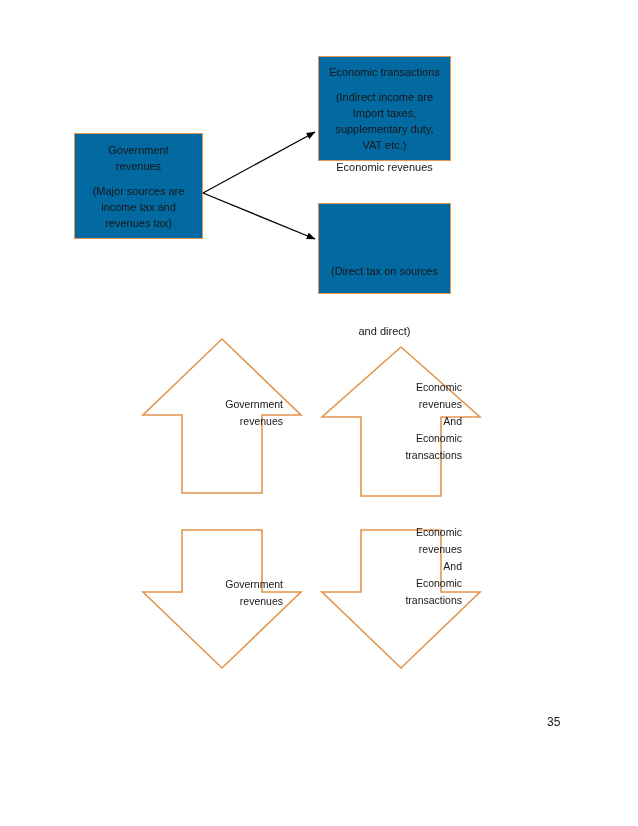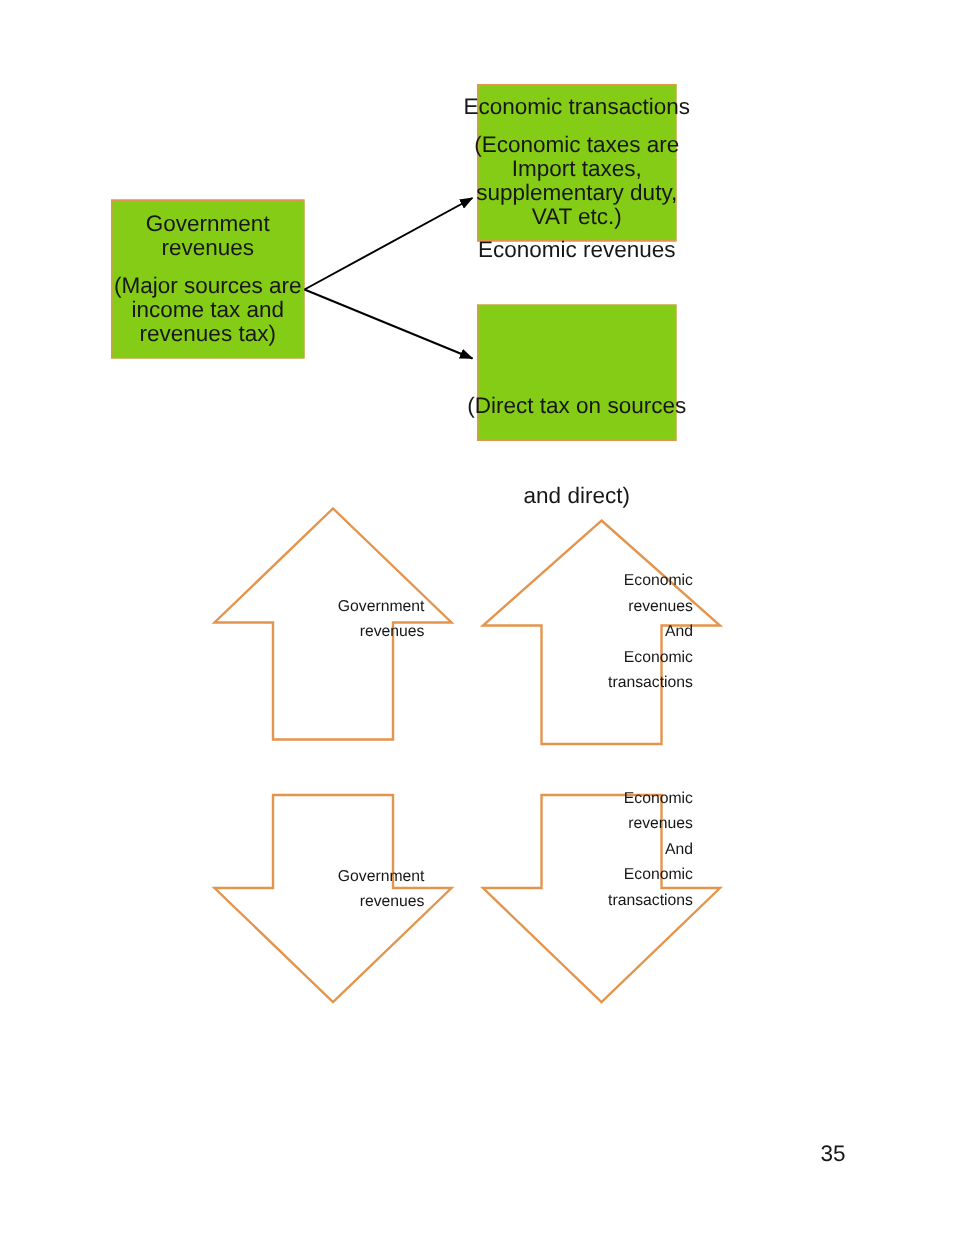--- a/index.html
+++ b/index.html
@@ -23,27 +23,27 @@
     width: 638px;
     height: 826px;
     background: #ffffff;
   }
 
   
   .box {
     position: absolute;
     box-sizing: border-box;
     border: 1.6px solid #E3954E;
-    background: #84cc16;
+    background: #0369a1;
     display: flex;
     flex-direction: column;
     align-items: center;
     justify-content: center;
     text-align: center;
-    font-size: 15px;
+    font-size: 11px;
     line-height: 16px;
     color: #171717;
   }
   .box .ln { display: block; white-space: nowrap; }
   .box .gap { height: 9px; }
 
   #box-gov      { left: 74px;  top: 133px; width: 129px; height: 106px; }
   #box-trans    { left: 318px; top: 56px;  width: 133px; height: 105px; }
   #box-rev      { left: 318px; top: 203px; width: 133px; height: 91px; gap: 44px; }
 
@@ -86,43 +86,43 @@
 
   #lbl-up-left    { left: 161px; top: 396px; width: 122px; }
   #lbl-up-right   { left: 340px; top: 379px; width: 122px; }
   #lbl-down-left  { left: 161px; top: 576px; width: 122px; }
   #lbl-down-right { left: 340px; top: 524px; width: 122px; }
 
   
   #page-number {
     position: absolute;
     left: 547px;
-    top: 761px;
-    font-size: 15px;
+    top: 715px;
+    font-size: 12px;
     color: #171717;
   }
 </style>
 </head>
 <body>
 
 <div id="page">
 
   <div class="box" id="box-gov">
     <span class="ln">Government</span>
     <span class="ln">revenues</span>
     <span class="gap"></span>
     <span class="ln">(Major sources are</span>
     <span class="ln">income tax and</span>
     <span class="ln">revenues tax)</span>
   </div>
 
   <div class="box" id="box-trans">
     <span class="ln">Economic transactions</span>
     <span class="gap"></span>
-    <span class="ln">(Economic taxes are</span>
+    <span class="ln">(Indirect income are</span>
     <span class="ln">Import taxes,</span>
     <span class="ln">supplementary duty,</span>
     <span class="ln">VAT etc.)</span>
   </div>
 
   <div class="box" id="box-rev">
     <span class="ln">Economic revenues</span>
     <span class="gap"></span>
     <span class="ln">(Direct tax on sources</span>
     <span class="ln">and direct)</span>

